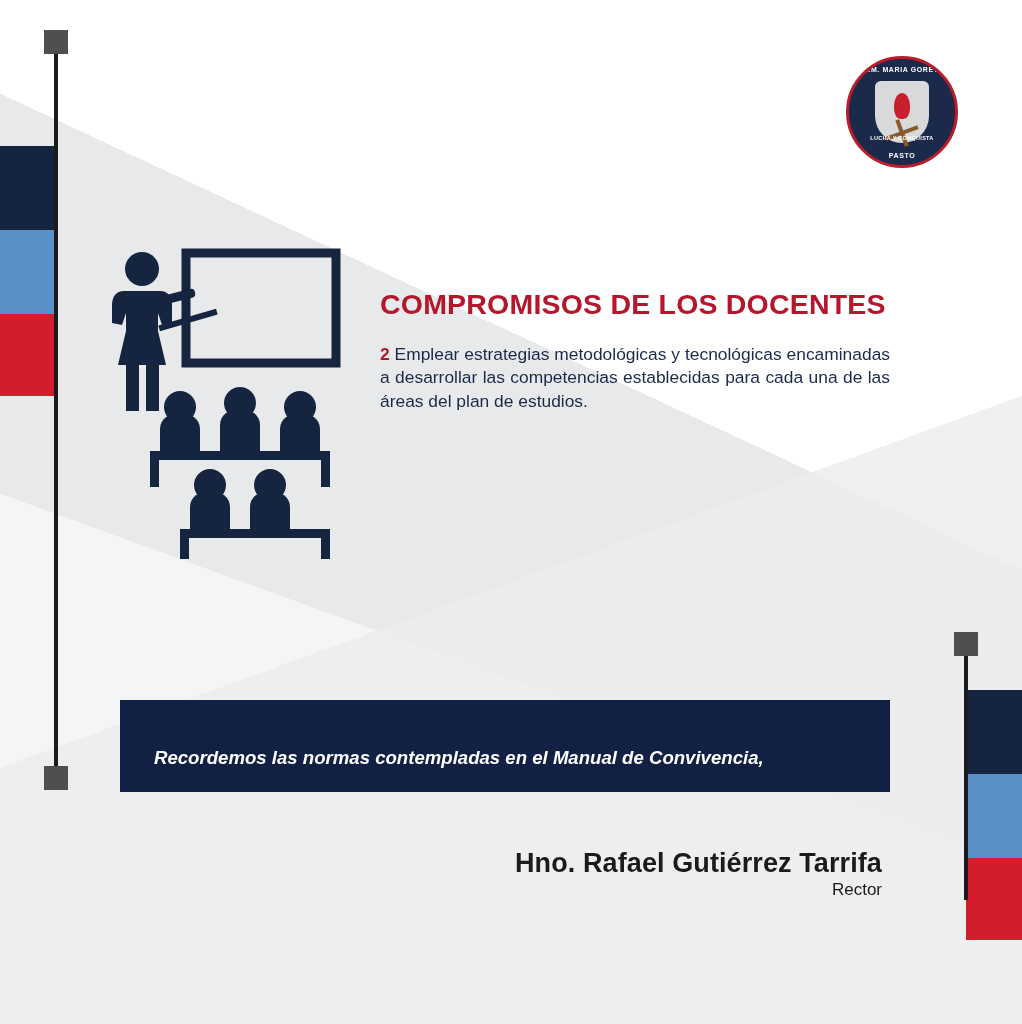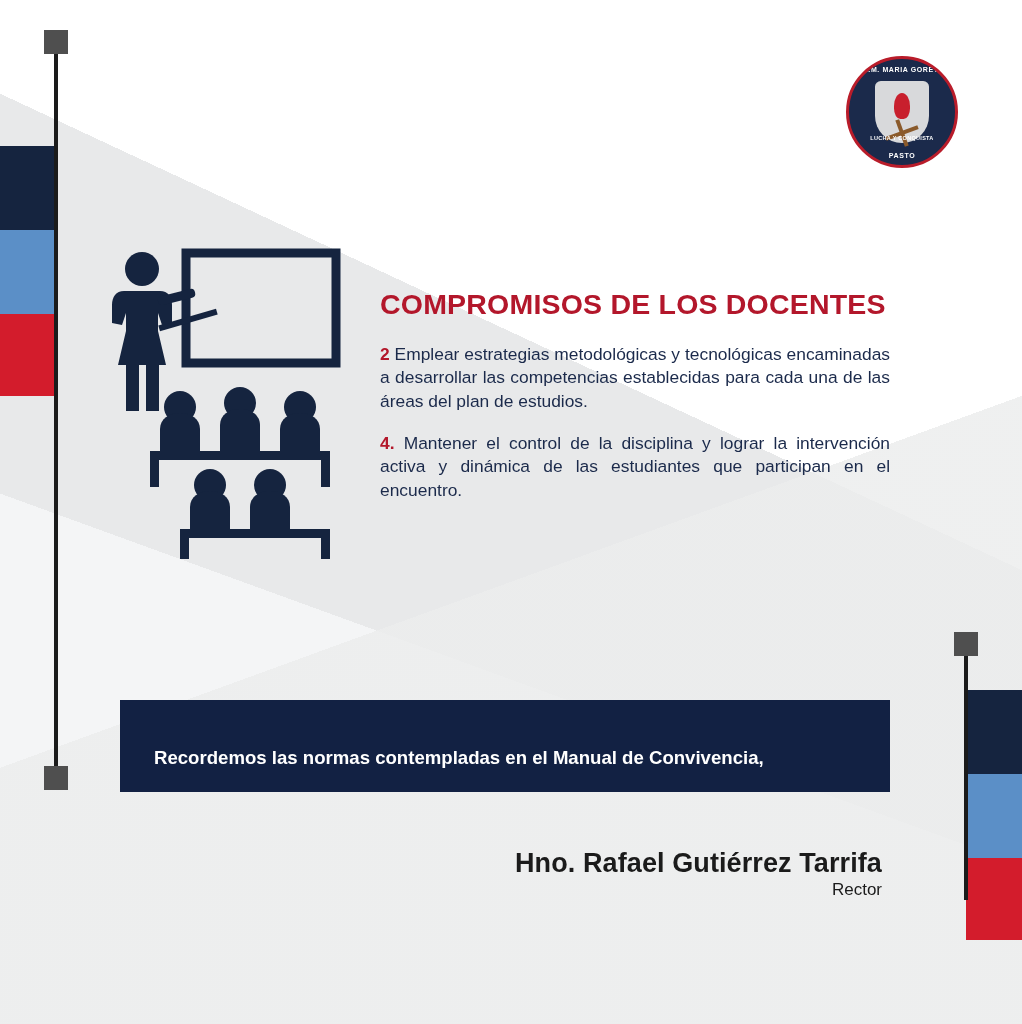--- a/index.html
+++ b/index.html
@@ -128,20 +128,21 @@
   
   .callout {
     position: absolute; left: 120px; top: 700px; width: 770px; height: 92px;
     background: #122143;
     display: flex; flex-direction: column; justify-content: center;
     padding-left: 34px;
   }
   .callout p {
     color: #ffffff;
     font-size: 18.6px;
+    font-style: italic;
     font-weight: bold;
     line-height: 1.42;
     margin-top: 24px;
   }
 
   
   .sign {
     position: absolute; right: 140px; top: 848px; text-align: right;
   }
   .sign-name {
@@ -239,24 +240,20 @@
     </svg>
   </div>
 
   <div class="content">
     <div class="title">COMPROMISOS DE LOS DOCENTES</div>
 
     <p class="item">
       <span class="num">2</span>
       <span>Emplear estrategias metodológicas y tecnológicas encaminadas a desarrollar las competencias establecidas para cada una de las áreas del plan de estudios.</span>
     </p>
-    <p class="item">
-      <span class="num">4.</span>
-      <span>Mantener el control de la disciplina y lograr la intervención activa y dinámica de las estudiantes que participan en el encuentro.</span>
-    </p>
   </div>
 
   <div class="callout">
     <p>Recordemos las normas contempladas en el Manual de Convivencia,</p>
   </div>
 
   <div class="sign">
     <div class="sign-name">Hno. Rafael Gutiérrez Tarrifa</div>
     <div class="sign-role">Rector</div>
   </div>

